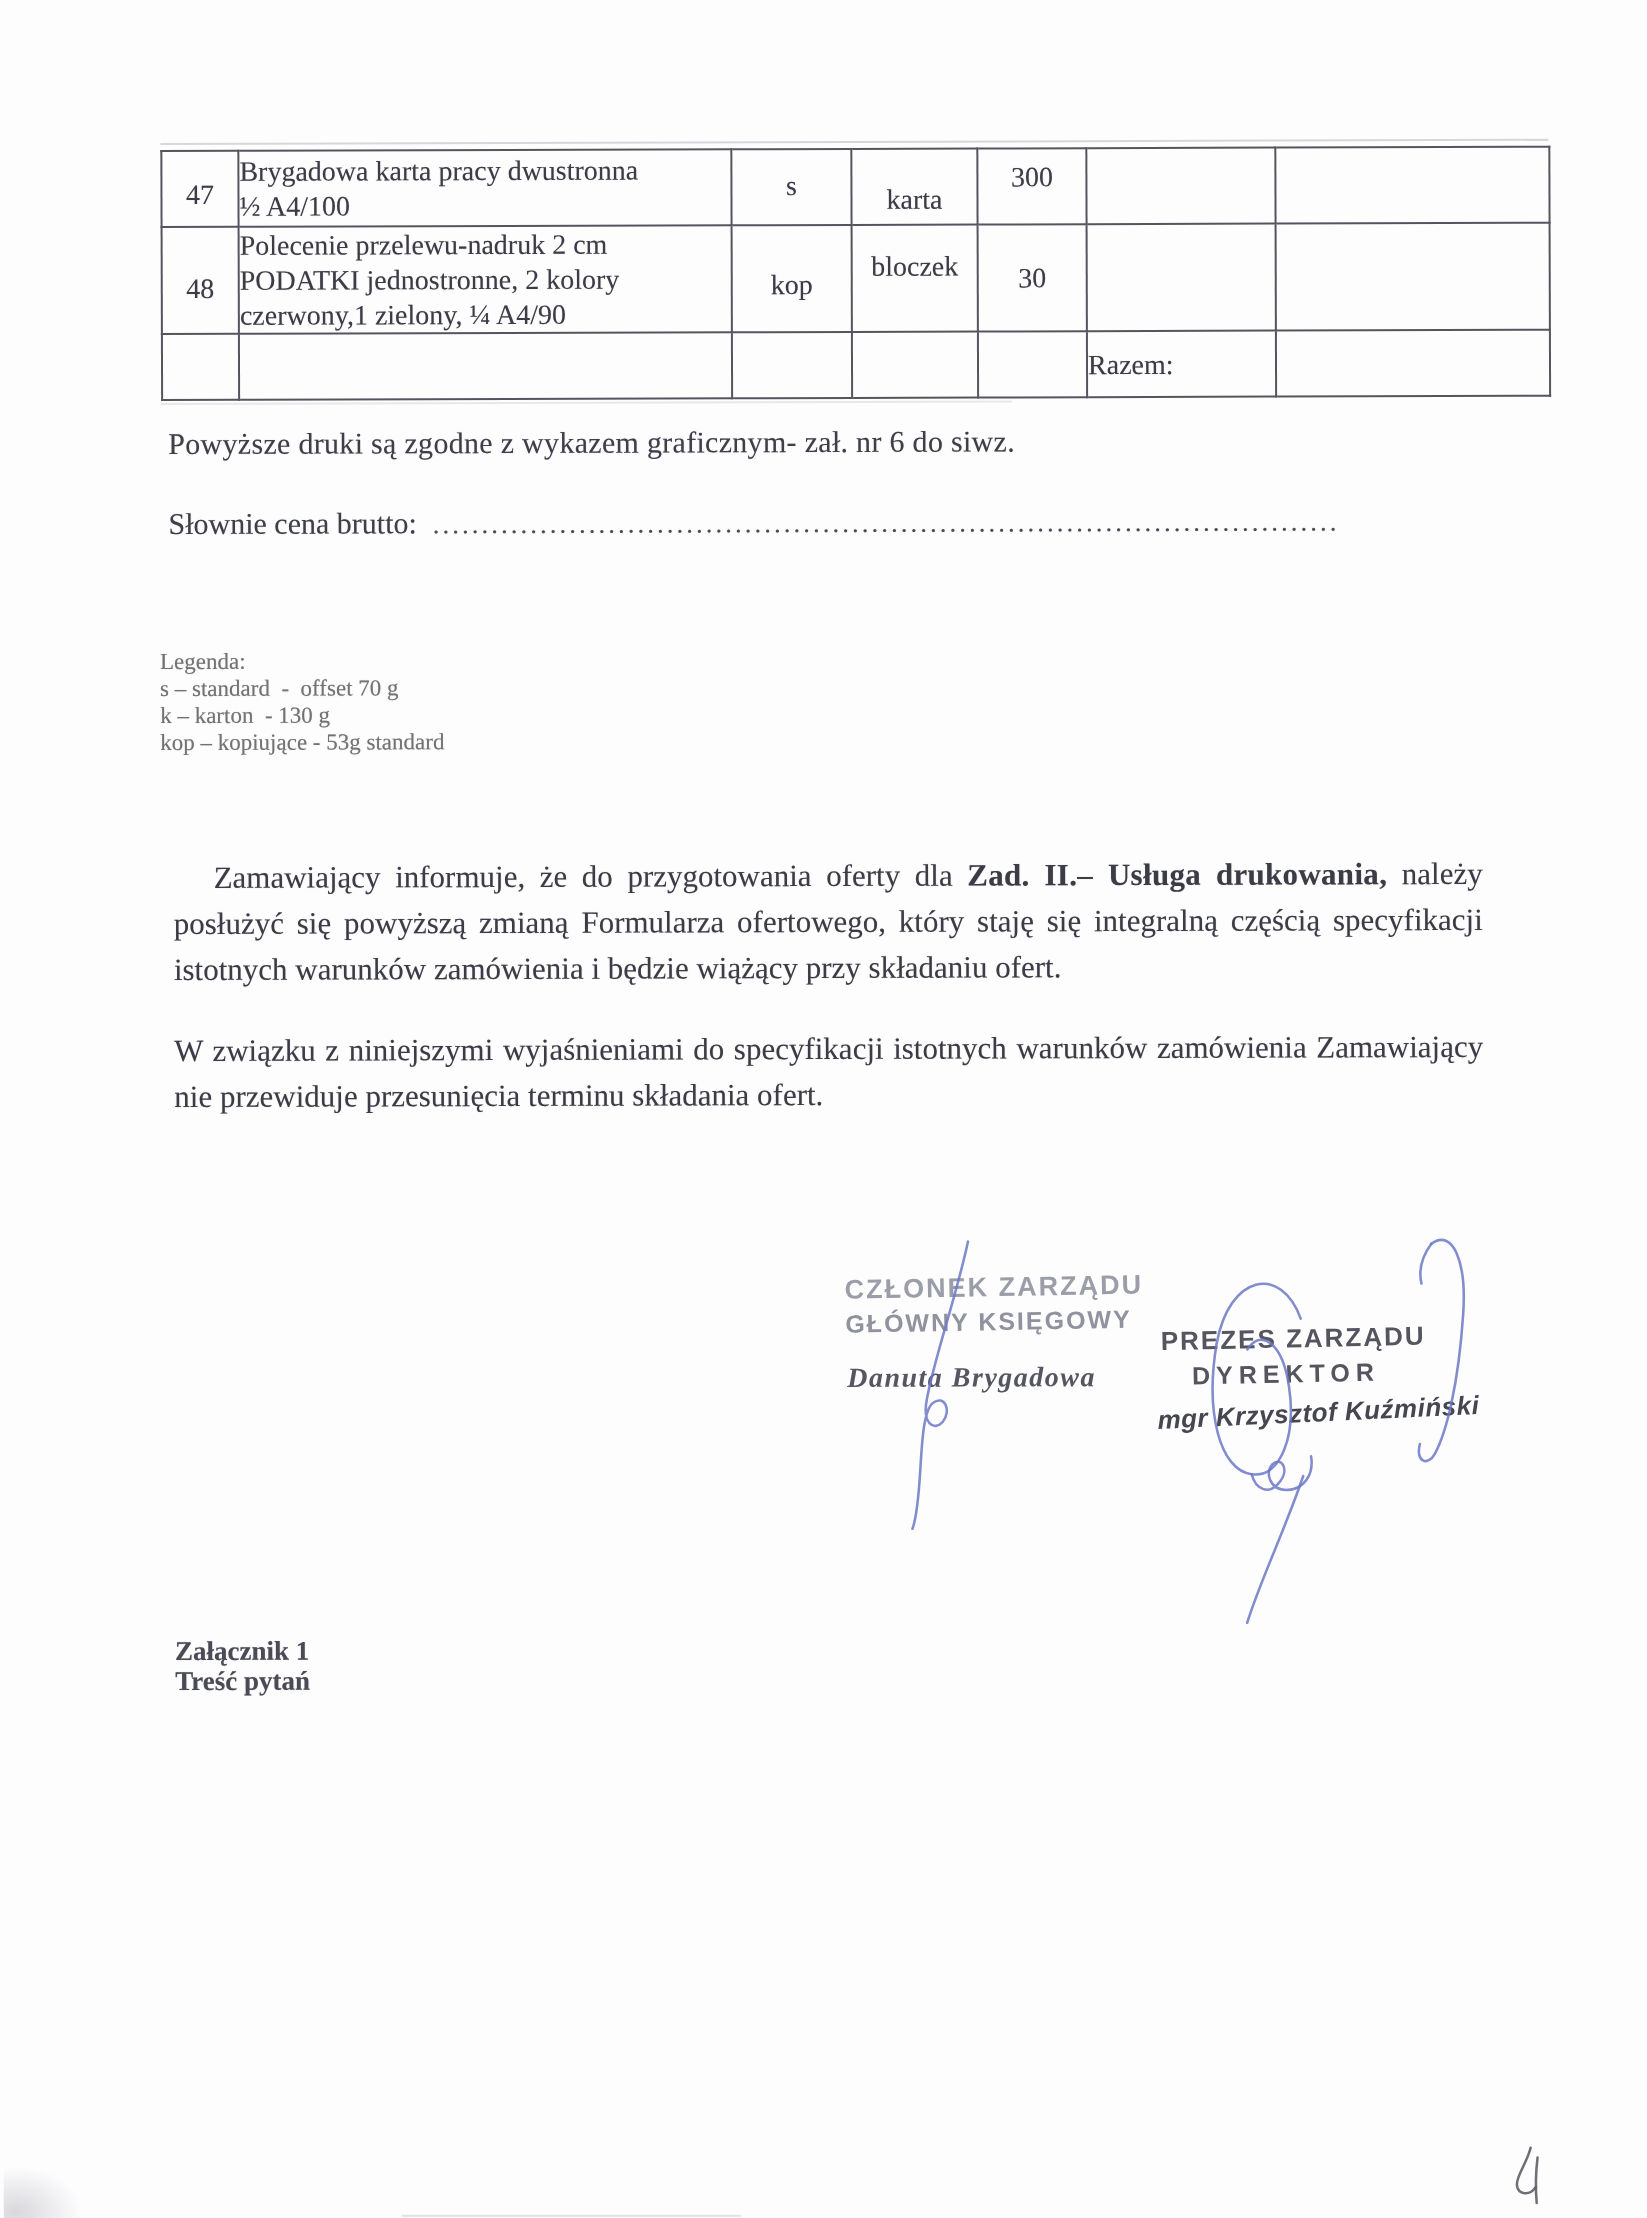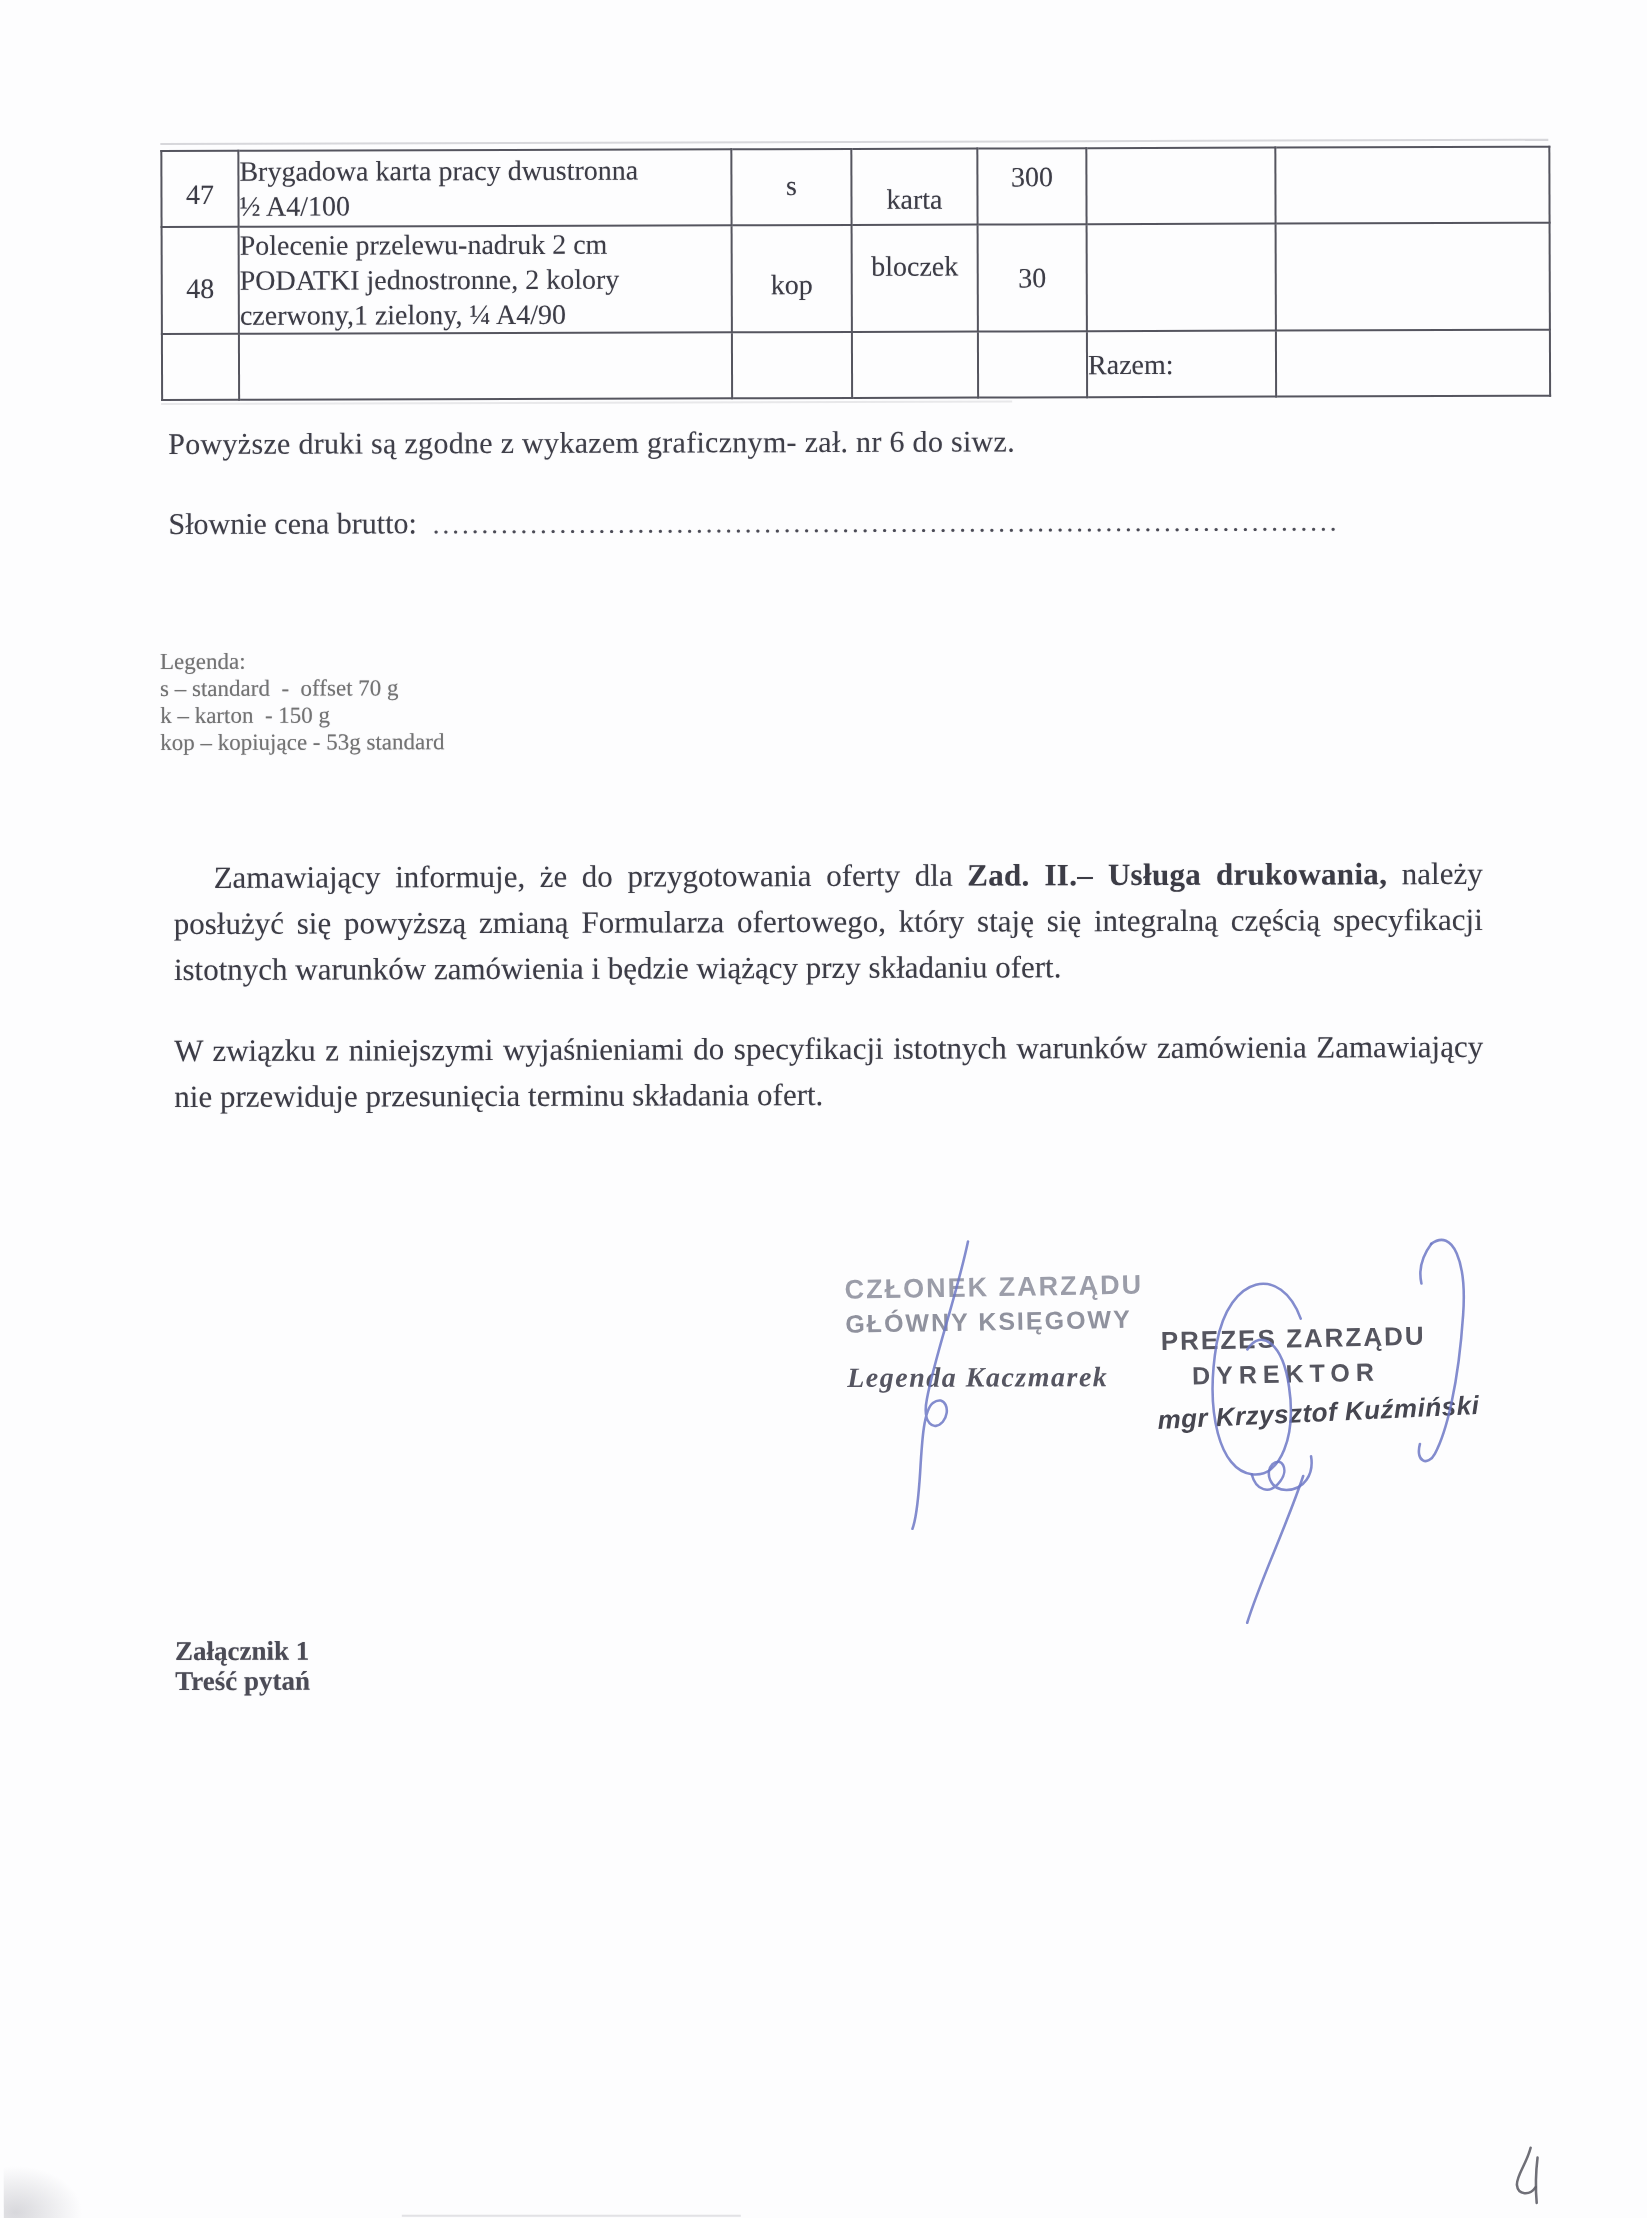--- a/index.html
+++ b/index.html
@@ -173,35 +173,35 @@
   <div class="line-powyzsze ink">Powyższe druki są zgodne z wykazem graficznym- zał. nr 6 do siwz.</div>
 
   <div class="line-slownie ink">
     <span>Słownie cena brutto:</span>
     <span class="dots">.......................................................................................................................</span>
   </div>
 
   <div class="legend ink">
     <div>Legenda:</div>
     <div>s – standard  -  offset 70 g</div>
-    <div>k – karton  - 150 g</div>
+    <div>k – karton  - 130 g</div>
     <div>kop – kopiujące - 53g standard</div>
   </div>
 
   <div class="para para1 ink">
     <span>Zamawiający informuje, że do przygotowania oferty dla </span><b>Zad. II.– Usługa drukowania,</b><span> należy posłużyć się powyższą zmianą Formularza ofertowego, który staję się integralną częścią specyfikacji istotnych warunków zamówienia i będzie wiążący przy składaniu ofert.</span>
   </div>
 
   <div class="para para2 ink">W związku z niniejszymi wyjaśnieniami do specyfikacji istotnych warunków zamówienia Zamawiający nie przewiduje przesunięcia terminu składania ofert.</div>
 
   <div class="stamp-left">
     <div class="l1">CZŁONEK ZARZĄDU</div>
     <div class="l2">GŁÓWNY KSIĘGOWY</div>
   </div>
-  <div class="name-left">Legenda Kaczmarek</div>
+  <div class="name-left">Danuta Brygadowa</div>
 
   <svg class="sig" style="position:absolute;left:876px;top:1236px;" width="129" height="297" viewBox="0 0 130 300">
     <path d="M92,6 C80,62 58,122 50,165 C45,190 57,198 66,188 C75,177 68,160 56,169 C47,176 45,205 43,238 C41,268 38,288 35,296"></path>
   </svg>
 
   <div class="stamp-right">
     <div class="l1">PREZES ZARZĄDU</div>
     <div class="l2">DYREKTOR</div>
   </div>
   <div class="name-right">mgr Krzysztof Kuźmiński</div>

